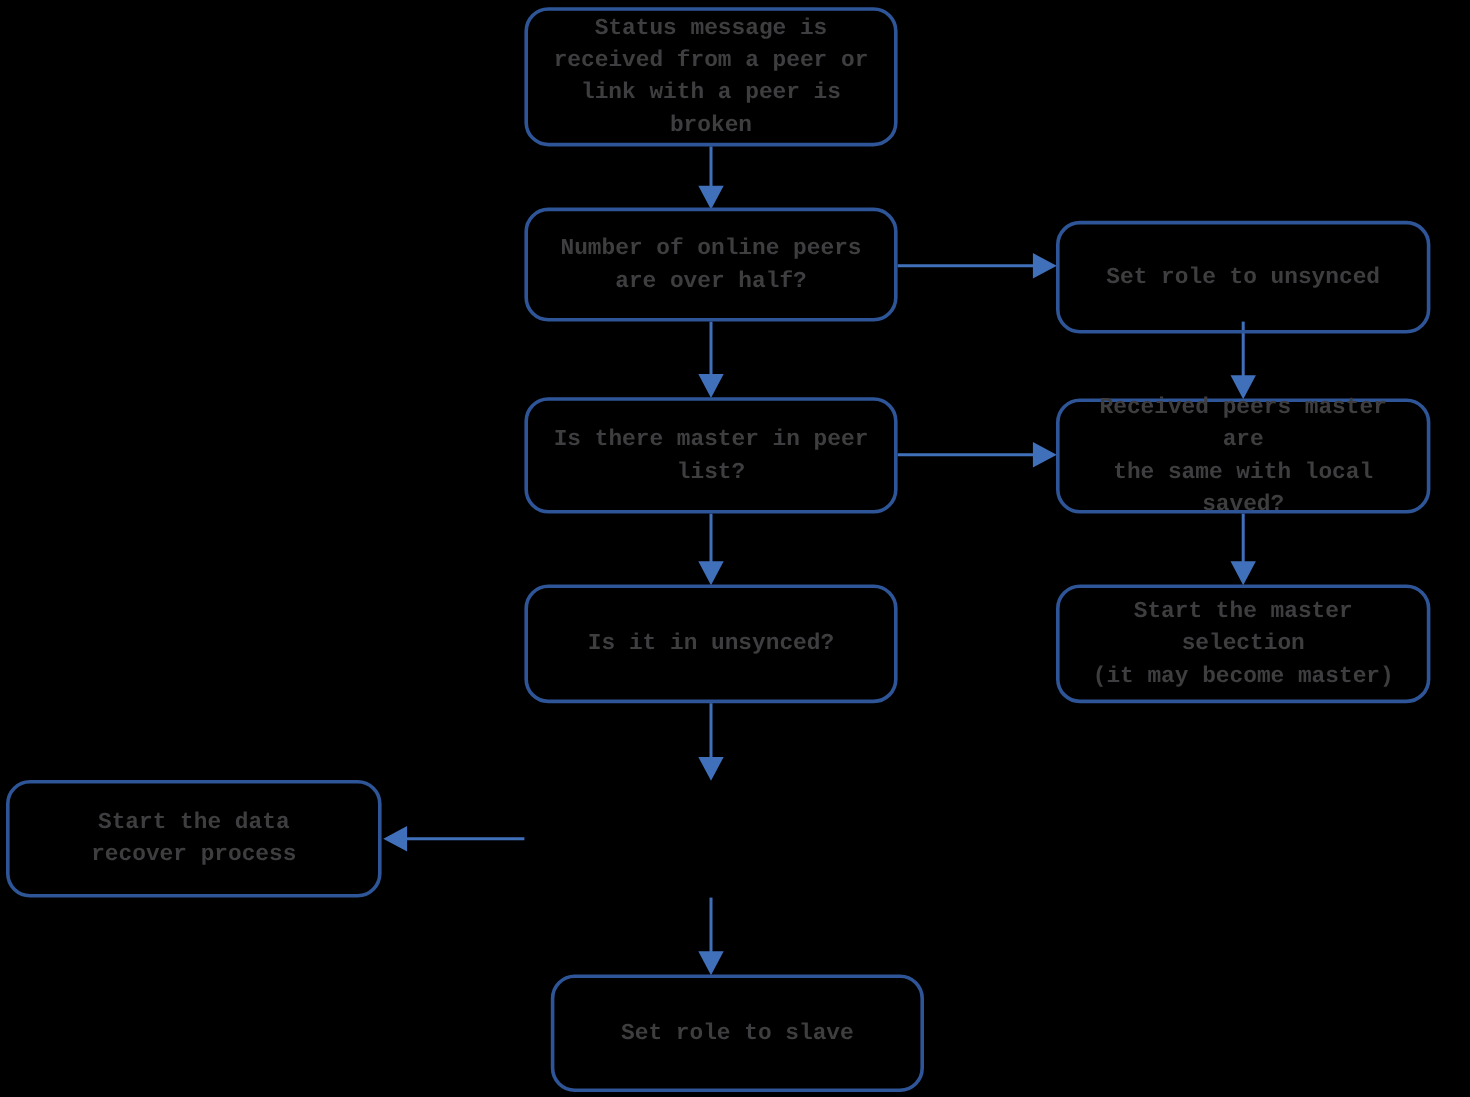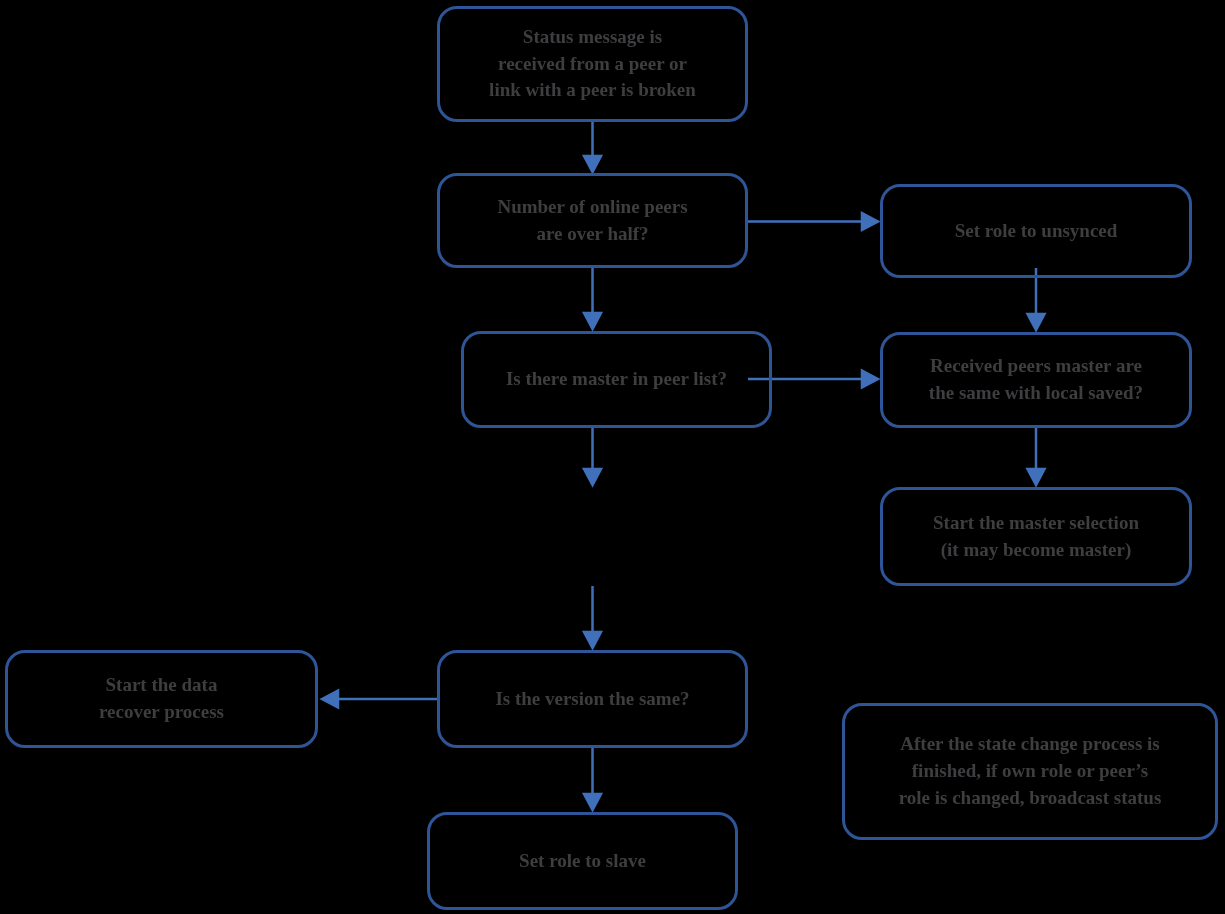--- a/index.html
+++ b/index.html
@@ -6,21 +6,21 @@
     margin: 0;
     padding: 0;
     background: #000000;
   }
   .canvas {
     position: relative;
     width: 1225px;
     height: 914px;
     background: #000000;
     overflow: hidden;
-    font-family: Liberation Serif, serif;
+    font-family: Liberation Mono, monospace;
   }
   .arrow-layer {
     position: absolute;
     inset: 0;
     width: 1225px;
     height: 914px;
   }
   .node {
     position: absolute;
     box-sizing: border-box;
@@ -35,27 +35,27 @@
     color: #3e3e41;
     font-weight: 700;
     font-size: 19px;
     line-height: 1.42;
     white-space: pre-line;
   }
   
   .n-start          { left: 437px; top: 6px;   width: 311px; height: 116px; }
   .n-peers-half     { left: 437px; top: 173px; width: 311px; height: 95px; text-align: center;  }
   .n-set-unsynced   { left: 880px; top: 174px; width: 312px; height: 94px; margin-top: 10px;  }
-  .n-master-list    { left: 461px; top: 331px; width: 311px; height: 97px;  }
+  .n-master-list    { left: 437px; top: 331px; width: 311px; height: 97px;  }
   .n-recv-status    { left: 880px; top: 332px; width: 312px; height: 96px;  }
   .n-in-unsynced    { left: 437px; top: 487px; width: 311px; height: 99px;  }
   .n-master-select  { left: 880px; top: 487px; width: 312px; height: 99px;  }
   .n-version-same   { left: 437px; top: 650px; width: 311px; height: 98px;  }
   .n-data-recover   { left: 5px;   top: 650px; width: 313px; height: 98px;  }
-  .n-set-slave      { left: 427px; top: 812px; width: 311px; height: 98px;  }
+  .n-set-slave      { left: 459px; top: 812px; width: 311px; height: 98px;  }
   .n-note           { left: 842px; top: 703px; width: 376px; height: 137px; }
 </style>
 </head>
 <body>
 
 <div class="canvas">
 
   <svg class="arrow-layer" viewBox="0 0 1225 914" xmlns="http://www.w3.org/2000/svg">
     <g stroke="#4170bb" stroke-width="2.5" fill="#4170bb">
 
@@ -118,28 +118,25 @@
   <div class="node n-peers-half">Number of online peers
 are over half?</div>
 
   <div class="node n-set-unsynced">Set role to unsynced</div>
 
   <div class="node n-master-list">Is there master in peer list?</div>
 
   <div class="node n-recv-status">Received peers master are
 the same with local saved?</div>
 
+  <div class="node n-in-unsynced">Is it in unsynced?</div>
 
   <div class="node n-master-select">Start the master selection
 (it may become master)</div>
 
-  <div class="node n-version-same">Is the version the same?</div>
 
   <div class="node n-data-recover">Start the data
 recover process</div>
 
   <div class="node n-set-slave">Set role to slave</div>
 
-  <div class="node n-note">After the state change process is
-finished, if own role or peer’s
-role is changed, broadcast status</div>
 
 </div>
 
 </body></html>

